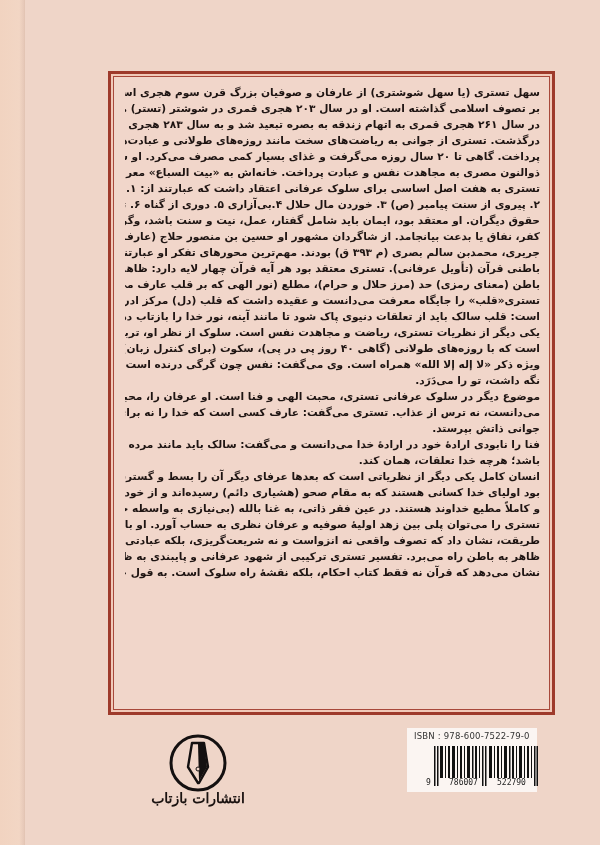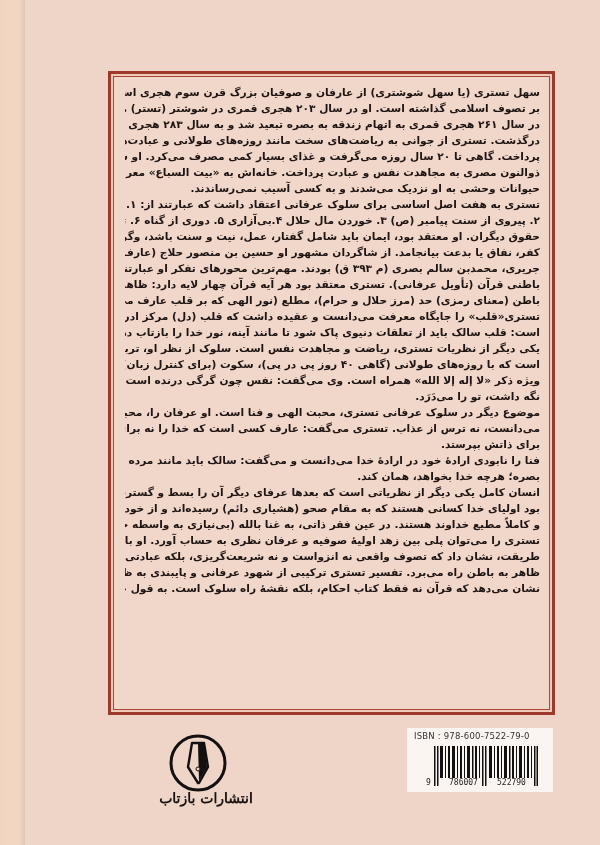--- a/index.html
+++ b/index.html
@@ -32,24 +32,24 @@
       text-align-last: justify; height: 16px; overflow: hidden;
     }
     .line.last { text-align-last: right; }
     .logo {
       position: absolute; left: 160px; top: 733px; width: 76px; height: 90px;
     }
     .logo svg { display: block; margin: 0 auto; }
     .publisher {
       position: absolute; left: 150px; top: 790px; width: 96px;
       text-align: center; direction: rtl; font-size: 14px; font-weight: bold;
-      color: #1a1210; font-family: "DejaVu Serif", serif; margin-left: 8px;
+      color: #1a1210; font-family: "DejaVu Serif", serif;
     }
     .isbn-box {
-      position: absolute; left: 407px; top: 728px; width: 146px; height: 64px;
+      position: absolute; left: 407px; top: 728px; width: 130px; height: 64px;
       background: #fbf5f2;
     }
     .isbn-label {
       position: absolute; left: 7px; top: 3px; font-size: 8.5px; color: #333;
       letter-spacing: 0.2px; font-family: "DejaVu Sans", sans-serif;
     }
     .barcode {
       position: absolute; left: 27px; top: 18px; width: 104px; height: 40px;
     }
     .bc-digit {
@@ -63,39 +63,38 @@
 <div class="spine"></div>
 
 <div class="blurb-box">
   <div class="blurb-text">
     <span class="line">سهل تستری (یا سهل شوشتری) از عارفان و صوفیان بزرگ قرن سوم هجری است که تأثیر عمیقی</span>
     <span class="line">بر تصوف اسلامی گذاشته است. او در سال ۲۰۳ هجری قمری در شوشتر (تستر) متولد شد. گفته‌اند</span>
     <span class="line">در سال ۲۶۱ هجری قمری به اتهام زندقه به بصره تبعید شد و به سال ۲۸۳ هجری در بصره</span>
     <span class="line">درگذشت. تستری از جوانی به ریاضت‌های سخت مانند روزه‌های طولانی و عبادت‌های شبانه</span>
     <span class="line">پرداخت. گاهی تا ۲۰ سال روزه می‌گرفت و غذای بسیار کمی مصرف می‌کرد. او سال‌ها، تحت تأثیر</span>
     <span class="line">ذوالنون مصری به مجاهدت نفس و عبادت پرداخت. خانه‌اش به «بیت السباع» معروف بود؛ زیرا</span>
-    <span class="line last">حیوانات وحشی به او نزدیک می‌شدند و به کسی آسیب نمی‌رساندند.</span>
     <span class="line">تستری به هفت اصل اساسی برای سلوک عرفانی اعتقاد داشت که عبارتند از: ۱. تمسک به قرآن</span>
     <span class="line">۲. پیروی از سنت پیامبر (ص) ۳. خوردن مال حلال ۴.بی‌آزاری ۵. دوری از گناه ۶. توبه ۷. ادای</span>
     <span class="line">حقوق دیگران. او معتقد بود، ایمان باید شامل گفتار، عمل، نیت و سنت باشد، وگرنه ممکن است به</span>
     <span class="line">کفر، نفاق یا بدعت بیانجامد. از شاگردان مشهور او حسین بن منصور حلاج (عارف شهیر) و ابومحمد</span>
     <span class="line">جریری، محمدبن سالم بصری (م ۳۹۳ ق) بودند. مهم‌ترین محورهای تفکر او عبارتند از: تفسیر</span>
     <span class="line">باطنی قرآن (تأویل عرفانی). تستری معتقد بود هر آیه قرآن چهار لایه دارد: ظاهر (معنای لغوی)،</span>
     <span class="line last">باطن (معنای رمزی) حد (مرز حلال و حرام)، مطلع (نور الهی که بر قلب عارف می‌تابد)</span>
     <span class="line">تستری«قلب» را جایگاه معرفت می‌دانست و عقیده داشت که قلب (دل) مرکز ادراک حقایق الهی</span>
     <span class="line last">است: قلب سالک باید از تعلقات دنیوی پاک شود تا مانند آینه، نور خدا را بازتاب دهد.</span>
     <span class="line">یکی دیگر از نظریات تستری، ریاضت و مجاهدت نفس است. سلوک از نظر او، تربیت تدریجی نفس</span>
     <span class="line">است که با روزه‌های طولانی (گاهی ۴۰ روز پی در پی)، سکوت (برای کنترل زبان)، ذکر مداوم به</span>
     <span class="line">ویژه ذکر «لا إله إلا الله» همراه است. وی می‌گفت: نفس چون گرگی درنده است؛ اگر آن را گرسنه</span>
     <span class="line last">نگه داشت، تو را می‌دَرَد.</span>
     <span class="line">موضوع دیگر در سلوک عرفانی تستری، محبت الهی و فنا است. او عرفان را، محبت و عشق</span>
     <span class="line">می‌دانست، نه ترس از عذاب. تستری می‌گفت: عارف کسی است که خدا را نه برای بهشت، بلکه</span>
-    <span class="line last">برای ذاتش بپرستد.</span>
+    <span class="line last">جوانی ذاتش بپرستد.</span>
     <span class="line">فنا را نابودی ارادهٔ خود در ارادهٔ خدا می‌دانست و می‌گفت: سالک باید مانند مرده در دست غسال</span>
-    <span class="line last">بصره؛ هرچه خدا بخواهد، همان کند.</span>
+    <span class="line last">باشد؛ هرچه خدا تعلقات، همان کند.</span>
     <span class="line">انسان کامل یکی دیگر از نظریاتی است که بعدها عرفای دیگر آن را بسط و گسترش دادند. او معتقد</span>
     <span class="line">بود اولیای خدا کسانی هستند که به مقام صحو (هشیاری دائم) رسیده‌اند و از خود هیچ اراده‌ای ندارند</span>
     <span class="line last">و کاملاً مطیع خداوند هستند. در عین فقر ذاتی، به غنا بالله (بی‌نیازی به واسطه خدا) دست یافته‌اند.</span>
     <span class="line">تستری را می‌توان پلی بین زهد اولیهٔ صوفیه و عرفان نظری به حساب آورد. او با ترکیب شریعت و</span>
     <span class="line">طریقت، نشان داد که تصوف واقعی نه انزواست و نه شریعت‌گریزی، بلکه عبادتی آگاهانه است که از</span>
     <span class="line">ظاهر به باطن راه می‌برد. تفسیر تستری ترکیبی از شهود عرفانی و پایبندی به ظاهر شریعت است. او</span>
     <span class="line">نشان می‌دهد که قرآن نه فقط کتاب احکام، بلکه نقشهٔ راه سلوک است. به قول خودش قرآن آینه‌ای</span>
   </div>
 </div>
 

